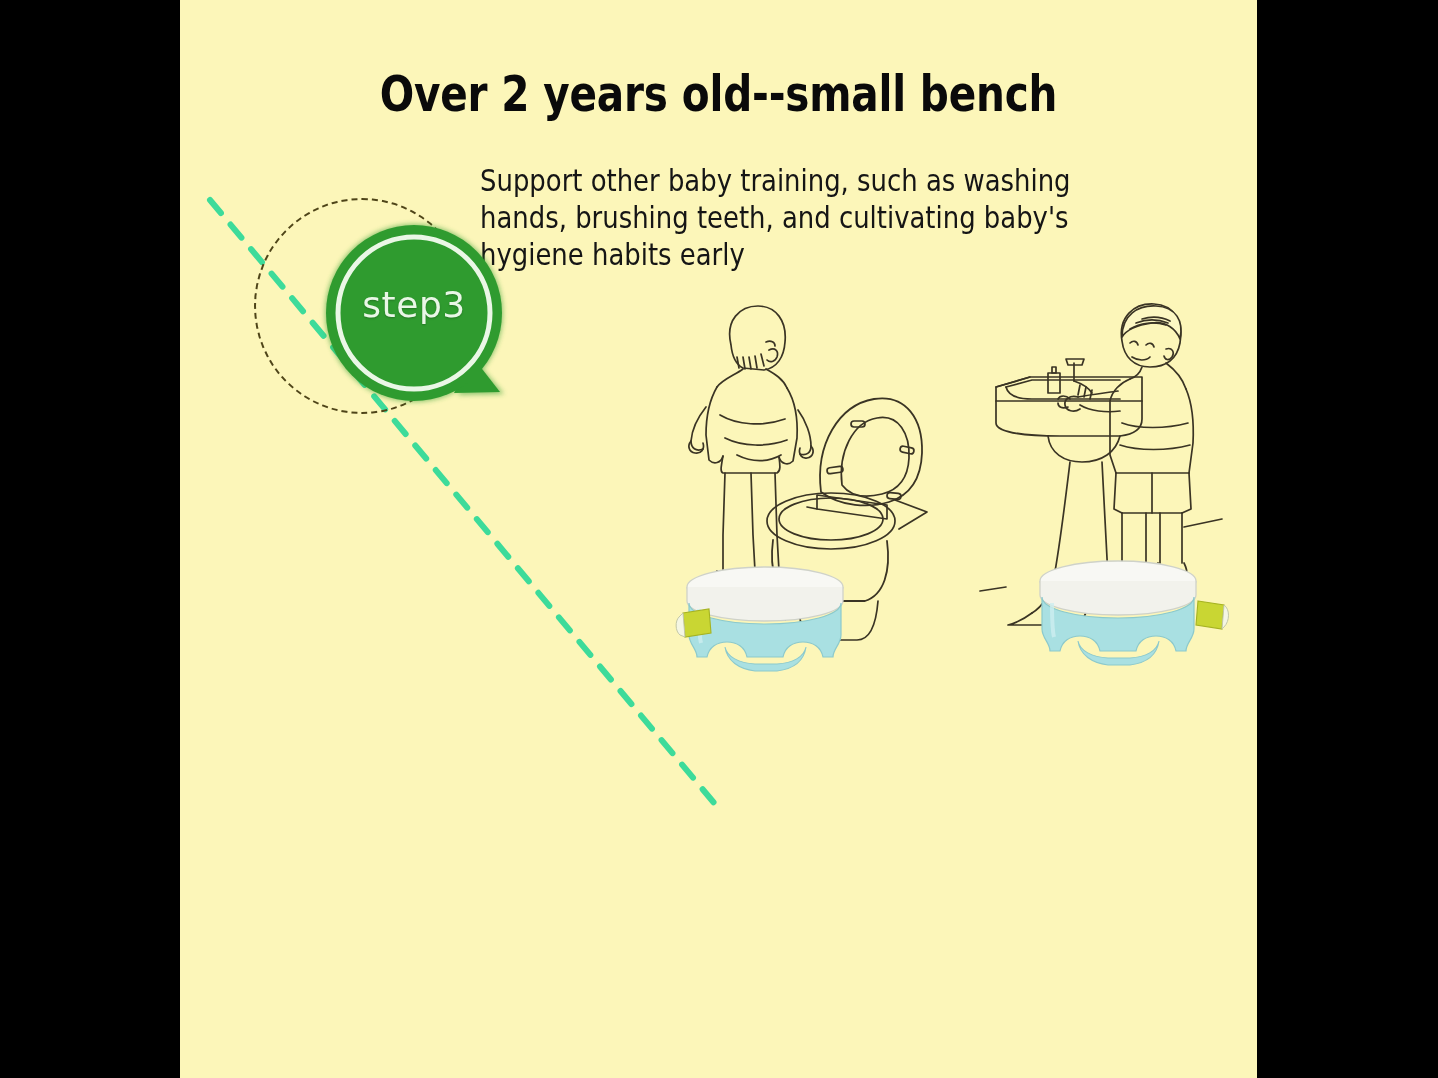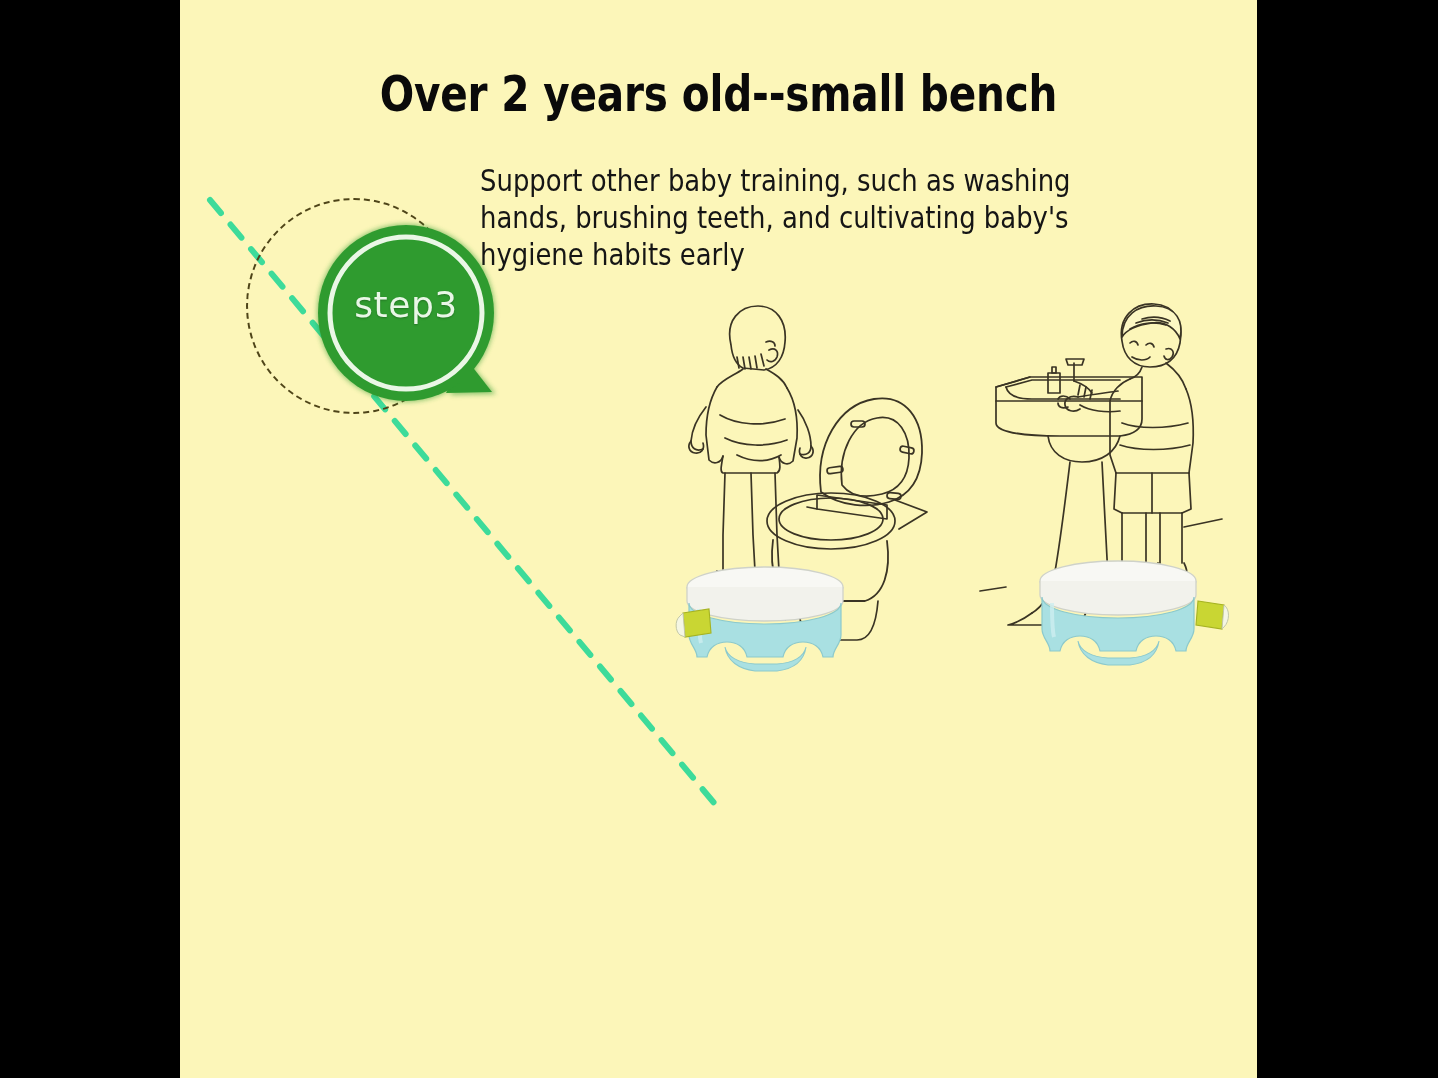--- a/index.html
+++ b/index.html
@@ -66,21 +66,21 @@
     transform: scaleX(0.96);
     transform-origin: 0 0;
   }
 
   
   #diagonal { position: absolute; left: 0; top: 0; width: 1077px; height: 1078px; pointer-events: none; }
 
   
   #badge-wrap {
     position: absolute;
-    left: 44px;
+    left: 52px;
     top: 190px;
     width: 300px;
     height: 260px;
   }
   #dashed-ring {
     position: absolute;
     left: 22px;
     top: 8px;
     width: 216px;
     height: 216px;

